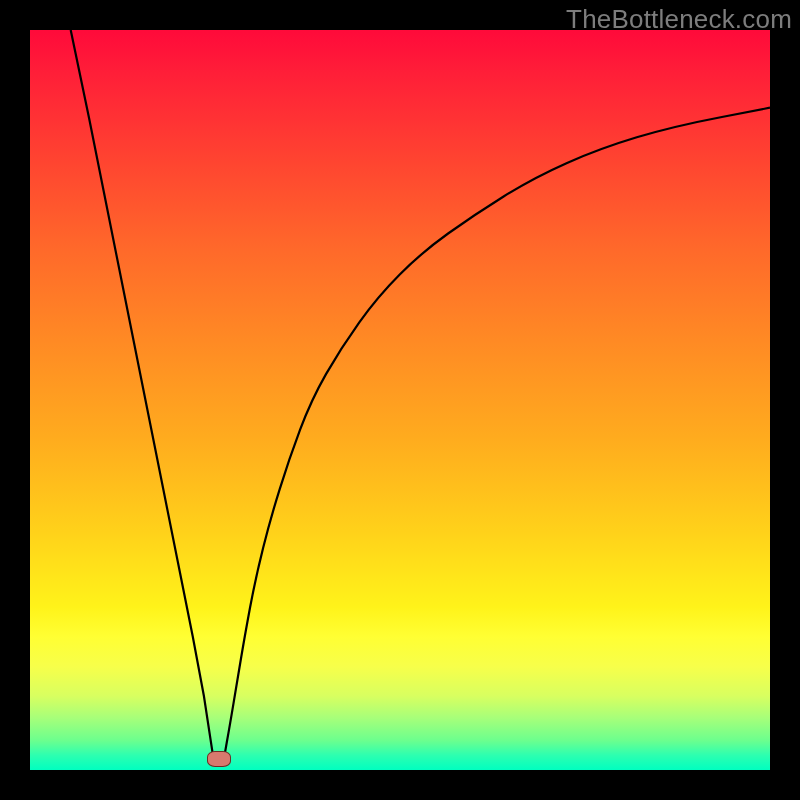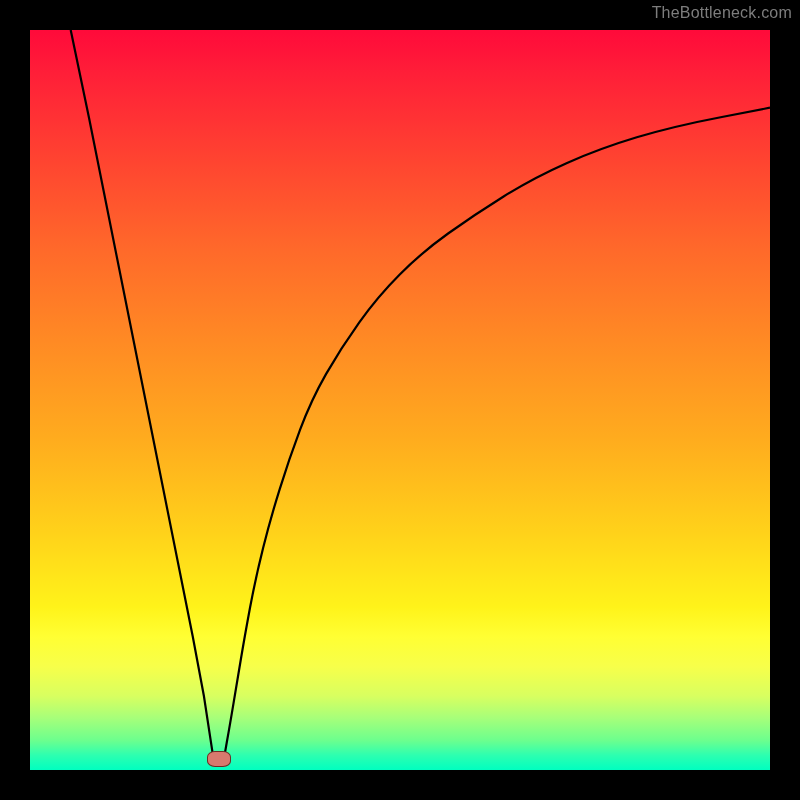--- a/index.html
+++ b/index.html
@@ -51,21 +51,21 @@
       #a6ff7a 93%,
       #6cff8e 96%,
       #2dffb0 98%,
       #00ffc0 100%);
   }
   .watermark {
     position: absolute;
     top: 4px;
     right: 8px;
     color: #7d7d7d;
-    font-size: 16px;
+    font-size: 26px;
     letter-spacing: 0.2px;
     user-select: none;
   }
   svg.curve {
     position: absolute;
     left: 0;
     top: 0;
     width: 100%;
     height: 100%;
   }

